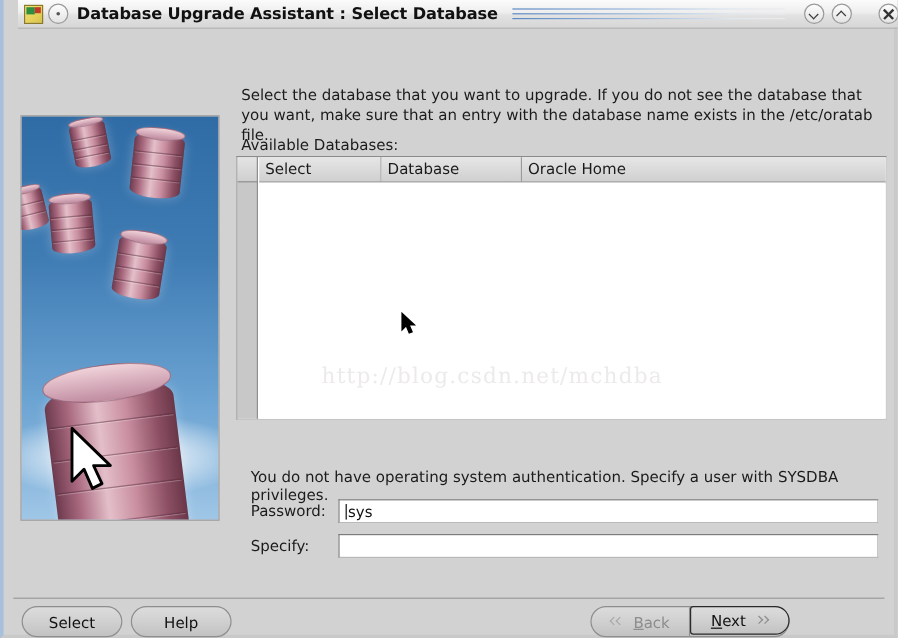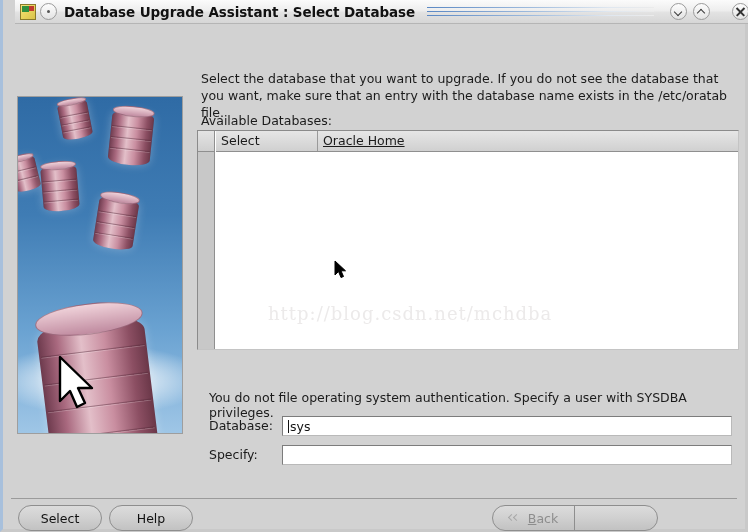--- a/index.html
+++ b/index.html
@@ -163,21 +163,21 @@
   }
   .th {
     background: linear-gradient(to bottom,#e6e6e6,#d0d0d0);
     border-right: 1px solid #9a9a9a;
     font-size: 12.5px; color: #1b1b1b;
     padding: 2px 0 0 5px;
     white-space: nowrap; overflow: hidden;
   }
   .th.c0 { width: 102px; }
   .th.c1 { width: 117px; }
-  .th.c2 { flex: 1 1 auto; border-right: none; text-decoration: underline; }
+  .th.c2 { flex: 1 1 auto; border-right: none; }
   #tbody {
     position: absolute; left: 18px; top: 22px; right: 0; bottom: 0;
     background: #fff;
   }
   #watermark {
     position: absolute; left: 52px; top: 150px;
     font-family: "DejaVu Serif", "Liberation Serif", serif;
     font-size: 18px; color: #eceaea; white-space: nowrap; letter-spacing: 1px;
   }
   #arrow-cursor { position: absolute; left: 118px; top: 107px; }
@@ -350,35 +350,36 @@
 
     <div id="instructions">Select the database that you want to upgrade. If you do not see the database that you want, make sure that an entry with the database name exists in the /etc/oratab file.</div>
     <div id="avail-label">Available Databases:</div>
 
     <div id="table-wrap">
       <div id="row-gutter"></div>
       <div id="gutter-head"></div>
 
       <div id="thead">
         <div class="th c0">Select</div>
+        <div class="th c1">Database</div>
         <div class="th c2">Oracle Home</div>
       </div>
 
       <div id="tbody">
         <div id="watermark">http://blog.csdn.net/mchdba</div>
         <svg id="arrow-cursor" width="13" height="20" viewBox="0 0 13 20">
           <path d="M1 1 L1 15 L4.5 11.5 L7 17.5 L9.5 16.5 L7 10.8 L11.5 10.8 Z" fill="#000000" stroke="#000000" stroke-width="1"></path>
         </svg>
       </div>
     </div>
 
-    <div id="auth-text">You do not file operating system authentication. Specify a user with SYSDBA privileges.</div>
+    <div id="auth-text">You do not have operating system authentication. Specify a user with SYSDBA privileges.</div>
 
     <div class="field-row" id="row-user">
-      <div class="field-label">Database:</div>
+      <div class="field-label">Password:</div>
       <div class="field-box">
         <span class="caret"></span>
           <span>sys</span>
       </div>
     </div>
 
     <div class="field-row" id="row-pass">
       <div class="field-label">Specify:</div>
       <div class="field-box">
         <span></span>
@@ -391,16 +392,23 @@
     <div class="pill" id="btn-help">Help</div>
 
     <div id="nav-group">
       <div id="btn-back">
         <span class="dchev left grey">
             <span></span>
             <span></span>
           </span>
         <span><span class="mn">B</span><span>ack</span></span>
       </div>
+      <div id="btn-next">
+        <span><span class="mn">N</span><span>ext</span></span>
+        <span class="dchev right dark">
+            <span></span>
+            <span></span>
+          </span>
+      </div>
     </div>
 
   </div>
 </div>
 
 </body></html>

